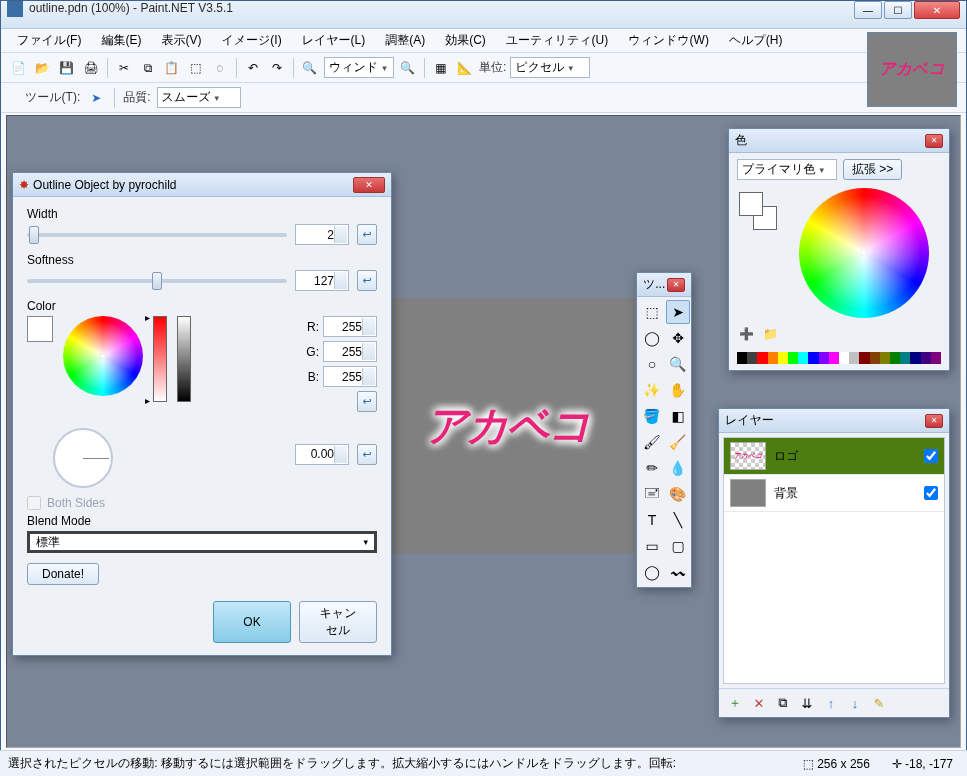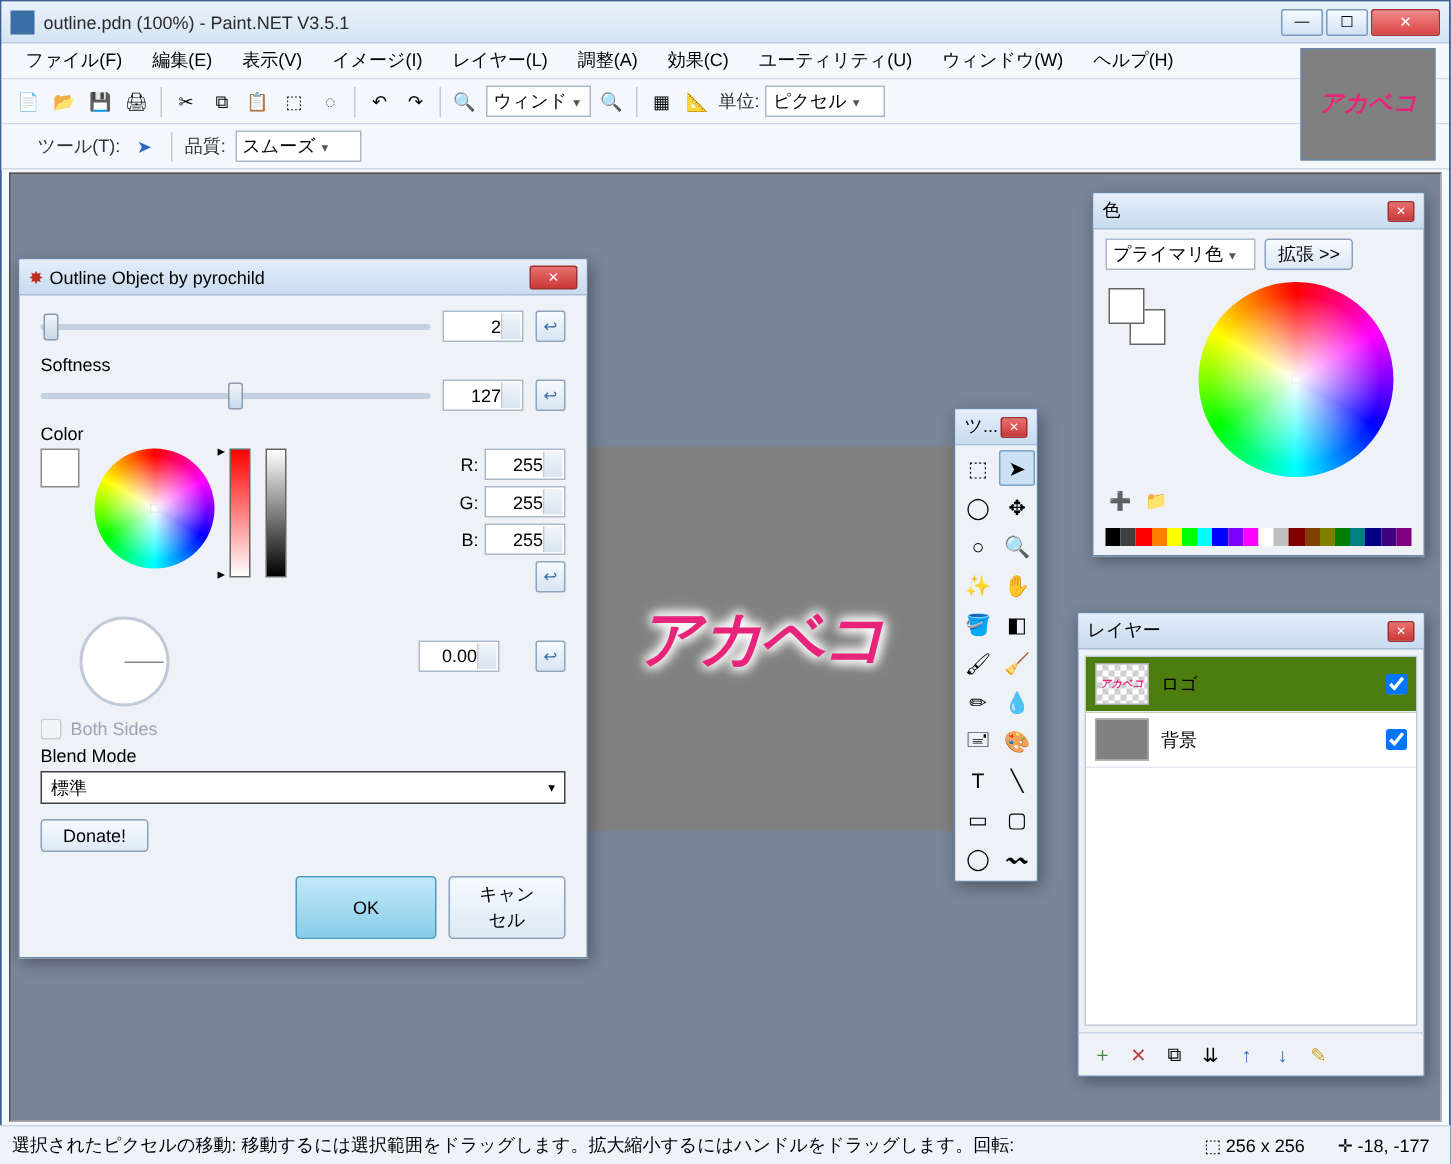--- a/index.html
+++ b/index.html
@@ -1,18 +1,18 @@
 <!DOCTYPE html>
 <html><head>
 <meta charset="utf-8">
 <style>
 * { box-sizing: border-box; margin: 0; padding: 0; font-family: "Meiryo", "Segoe UI", sans-serif; font-size: 12px; }
 body { background: #5a8cc0; width: 967px; height: 776px; position: relative; overflow: hidden; }
 .main-window { left: 0; top: 0; width: 967px; height: 776px; background: linear-gradient(#e8f0fa, #d8e4f0 30px, #f5f9fd 30px); border: 1px solid #3c6090; }
-.titlebar { height: 28px; display: flex; align-items: center; padding: 0 6px; background: linear-gradient(#eaf2fb,#d5e4f3); border-bottom: 1px solid #b8c8de; }
+.titlebar { height: 28px; display: flex; padding: 0 6px; background: linear-gradient(#eaf2fb,#d5e4f3); border-bottom: 1px solid #b8c8de; }
 .titlebar-icon { width: 16px; height: 16px; margin-right: 6px; background: #3a6ea5; }
 .titlebar-text { flex: 1; color: #2a2a2a; }
 .win-btns { display: flex; gap: 2px; }
 .win-btn { width: 28px; height: 18px; border: 1px solid #7a9ac0; background: linear-gradient(#f5faff,#d2e2f2); border-radius: 2px; display:flex;align-items:center;justify-content:center; font-size:10px; cursor:pointer; }
 .win-btn.close { background: linear-gradient(#f28a8a,#d94545); color:#fff; border-color:#a83030; width:46px; }
 .win-btn.min::before{content:"—";} .win-btn.max::before{content:"☐";} .win-btn.close::before{content:"✕";}
 
 .menubar { height: 24px; display: flex; align-items: center; padding: 0 8px; gap: 4px; background: #f4f8fd; border-bottom: 1px solid #d0dae8; }
 .menu-item { padding: 2px 8px; cursor: pointer; }
 
@@ -70,21 +70,21 @@
 
 .rgb-col { display:flex; flex-direction:column; gap:4px; margin-left:auto; }
 .rgb-row { display:flex; align-items:center; gap:4px; justify-content:flex-end; }
 .rgb-row label{width:14px;text-align:right;}
 
 .angle-dial{ width:60px;height:60px;border:2px solid #c0cad8;border-radius:50%;background:#fff;position:relative;margin:8px 0 0 26px; }
 .angle-dial::after{content:"";position:absolute;left:50%;top:50%;width:26px;height:1px;background:#888;transform-origin:left;}
 
 .chk{display:flex;align-items:center;gap:6px;margin:4px 0;}
 .chk input{width:14px;height:14px;}
-.combo-full{width:100%;height:22px;border:1px solid #404040;background:#fff;padding:0 6px;display:flex;align-items:center;cursor:pointer;}
+.combo-full{width:100%;height:22px;border:3px solid #404040;background:#fff;padding:0 6px;display:flex;align-items:center;cursor:pointer;}
 .combo-full::after{content:"▾";margin-left:auto;font-size:9px;}
 
 .btn { padding: 3px 14px; border:1px solid #8aa0bc; background:linear-gradient(#f5faff,#dde9f5); border-radius:3px; cursor:pointer; }
 .btn.primary { background:linear-gradient(#c2e8f8,#88cce8); border-color:#4a9ac0; }
 .dlg-btns { display:flex; justify-content:flex-end; gap:8px; padding: 6px 14px 12px; }
 
 
 .tools-panel { left:636px; top:272px; width:56px; }
 .tools-grid { display:grid; grid-template-columns:repeat(2,1fr); gap:2px; padding:3px; background:#eef2f7; }
 .tool-btn { width:24px;height:24px; border:1px solid transparent; display:flex;align-items:center;justify-content:center; cursor:pointer; border-radius:2px; font-size:14px; }
@@ -201,20 +201,21 @@
 </div>
 
 <div class="panel dlg-outline">
   <div class="panel-title">
     <span style="color:#c03020;margin-right:4px">✸</span>
     <span class="panel-title-text">Outline Object by pyrochild</span>
     <div class="panel-close"></div>
   </div>
   <div class="dlg-body">
     <div class="field-row">
+      <span class="field-label">Width</span>
       <div class="slider-row">
         <input type="range" class="slider" min="0" max="255" value="2" style="">
         <div class="numbox">
             <span>2</span>
           </div>
         <div class="reset-btn"></div>
       </div>
     </div>
     <div class="field-row">
       <span class="field-label">Softness</span>
@@ -260,40 +261,40 @@
             </div>
           <div class="rgb-row">
               <div class="reset-btn"></div>
             </div>
         </div>
       </div>
     </div>
     <div class="field-row">
       <div style="display:flex;align-items:center;">
         <div class="angle-dial"></div>
-        <div style="margin-left:auto;display:flex;gap:24px;align-items:flex-start;">
+        <div style="margin-left:auto;display:flex;gap:8px;align-items:flex-start;">
           <div class="numbox">
               <span>0.00</span>
             </div>
           <div class="reset-btn"></div>
         </div>
       </div>
     </div>
     <div class="chk disabled">
         <input type="checkbox" disabled="" style="">
         <span>Both Sides</span>
       </div>
     <span class="field-label">Blend Mode</span>
     <div class="combo-full">
         <span>標準</span>
       </div>
     <div style="margin-top:10px"><button class="btn">Donate!</button></div>
   </div>
   <div class="dlg-btns">
-    <button class="btn primary" style="width:94px">OK</button>
+    <button class="btn primary" style="width:78px">OK</button>
     <button class="btn" style="width:78px">キャンセル</button>
   </div>
 </div>
 
 <div class="panel tools-panel">
   <div class="panel-title">
     <span class="panel-title-text">ツ...</span>
     <div class="panel-mini-close"></div>
   </div>
   <div class="tools-grid">

